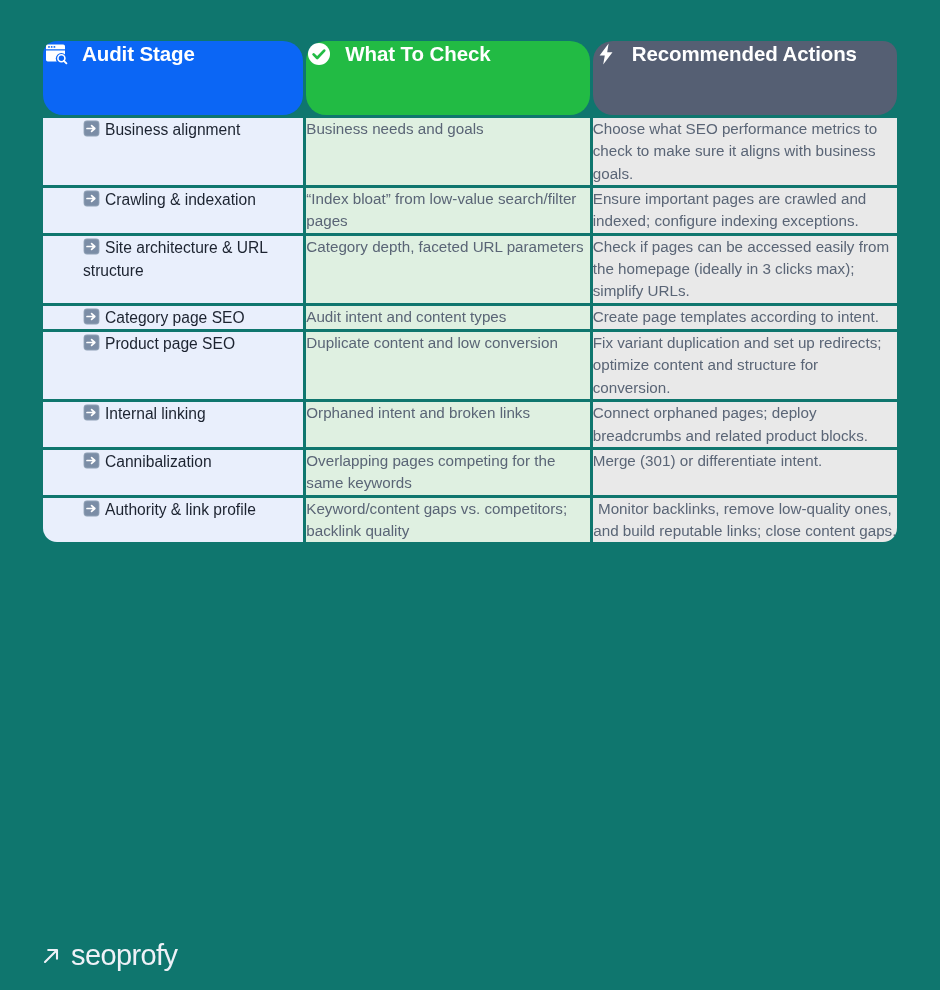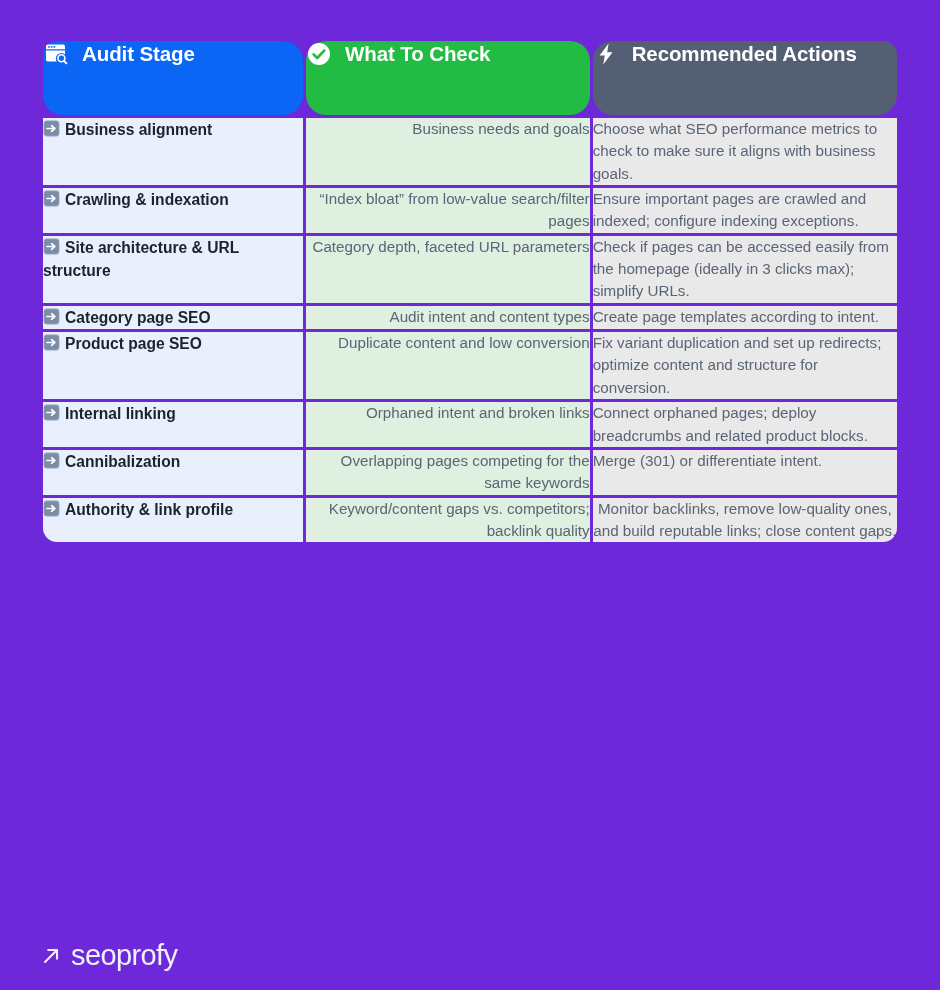--- a/index.html
+++ b/index.html
@@ -2,21 +2,21 @@
 <html><head>
 <meta charset="utf-8">
 <style>
   * { box-sizing: border-box; margin: 0; padding: 0; }
   html, body {
     width: 940px; height: 990px;
     background: #ffffff;
     font-family: "Liberation Sans", sans-serif;
     overflow: hidden;
   }
-  #page { position: relative; width: 940px; height: 990px; background: #6d28d9; }
+  #page { position: relative; width: 940px; height: 990px; background: #0f766e; }
 
   .table {
     position: absolute;
     left: 40px; top: 38px;
     width: 860px;
     border-collapse: separate;
     border-spacing: 3px;
   }
   .table td, .table th { vertical-align: top; padding: 0; }
 
@@ -39,29 +39,30 @@
   .hd-icon { width: 26px; height: 26px; flex: 0 0 26px; display: block; }
   .hd-icon svg { display: block; width: 26px; height: 26px; }
 
   
   .c-stage, .c-check, .c-act {
     padding: 18px 20px 22px 20px;
     font-size: 15.2px;
     line-height: 1.47;
   }
   .c-stage { background: #e9effc; width: 262px; }
-  .c-check { background: #dff0e1; width: 286px; color: #5a6576; text-align: right; }
+  .c-check { background: #dff0e1; width: 286px; color: #5a6576; }
   .c-act   { background: #e9e9e9; width: 306px; color: #5a6576; }
 
   .stage-line {
     display: block;
     color: #1c2330;
-    font-weight: 700;
+    font-weight: 400;
     font-size: 15.6px;
     line-height: 1.5;
+    padding-left: 40px;
   }
   .arrow-ico {
     display: inline-block;
     width: 17px; height: 17px;
     vertical-align: -2px;
     margin-right: 5px;
   }
   .arrow-ico svg { display: block; width: 17px; height: 17px; }
 
   

